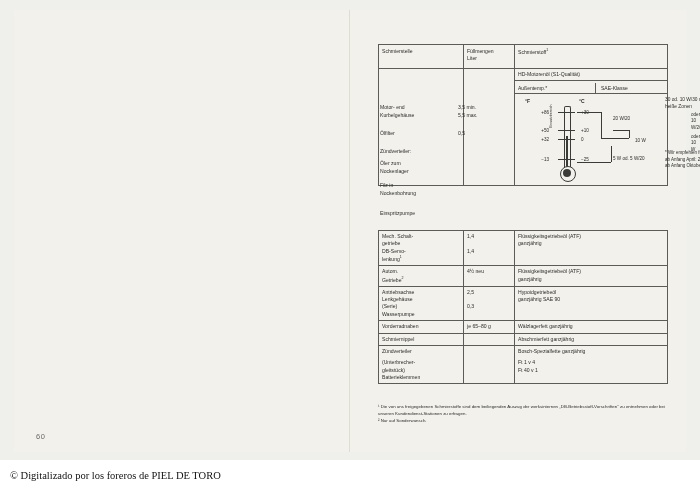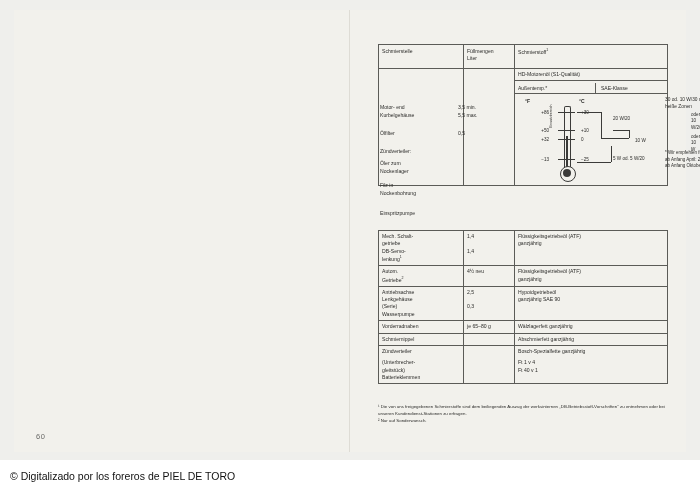--- a/index.html
+++ b/index.html
@@ -25,21 +25,21 @@
   .pagenum{
     position:absolute;left:36px;top:432px;
     font-size:7.5px;color:#6a6a68;letter-spacing:.5px;
   }
   .footerbar{
     position:absolute;left:0;top:460px;width:700px;height:34px;
     background:#ffffff;
   }
   .footertext{
     position:absolute;left:10px;top:470px;
-    font-size:10.5px;color:#111;font-family:Liberation Sans, sans-serif;
+    font-size:10.5px;color:#111;font-family:Liberation Serif, serif;
   }
 
   
   .tbl{
     position:absolute;left:378px;top:44px;width:290px;
     border:1px solid #5b5b57;
     border-collapse:collapse;
     background:#f2f1ec;
     font-size:5.1px;
     color:#2b2b29;

